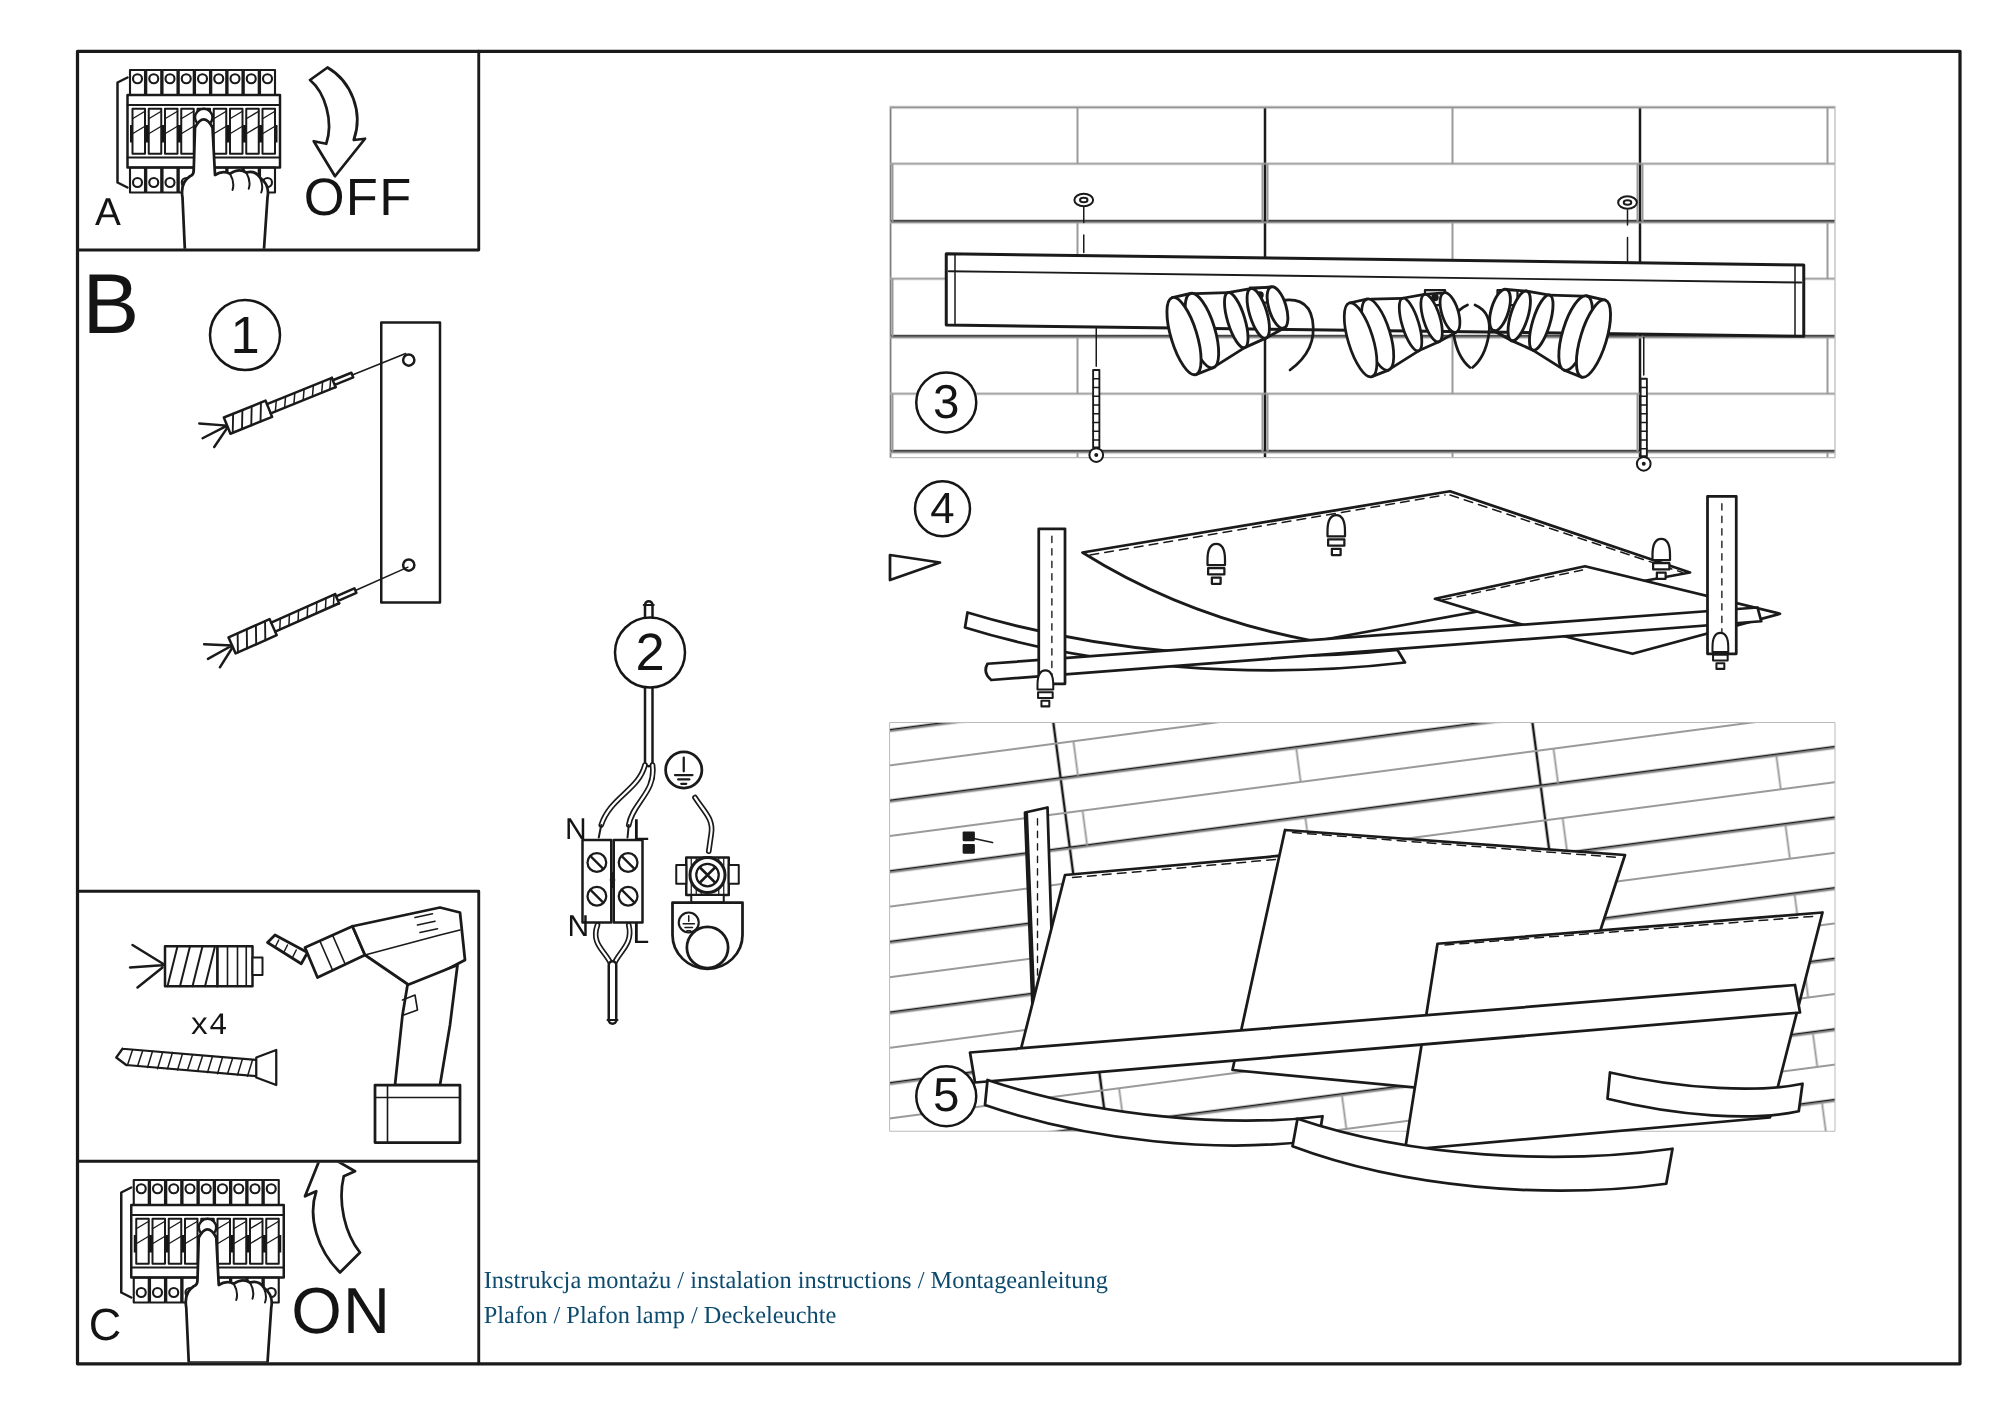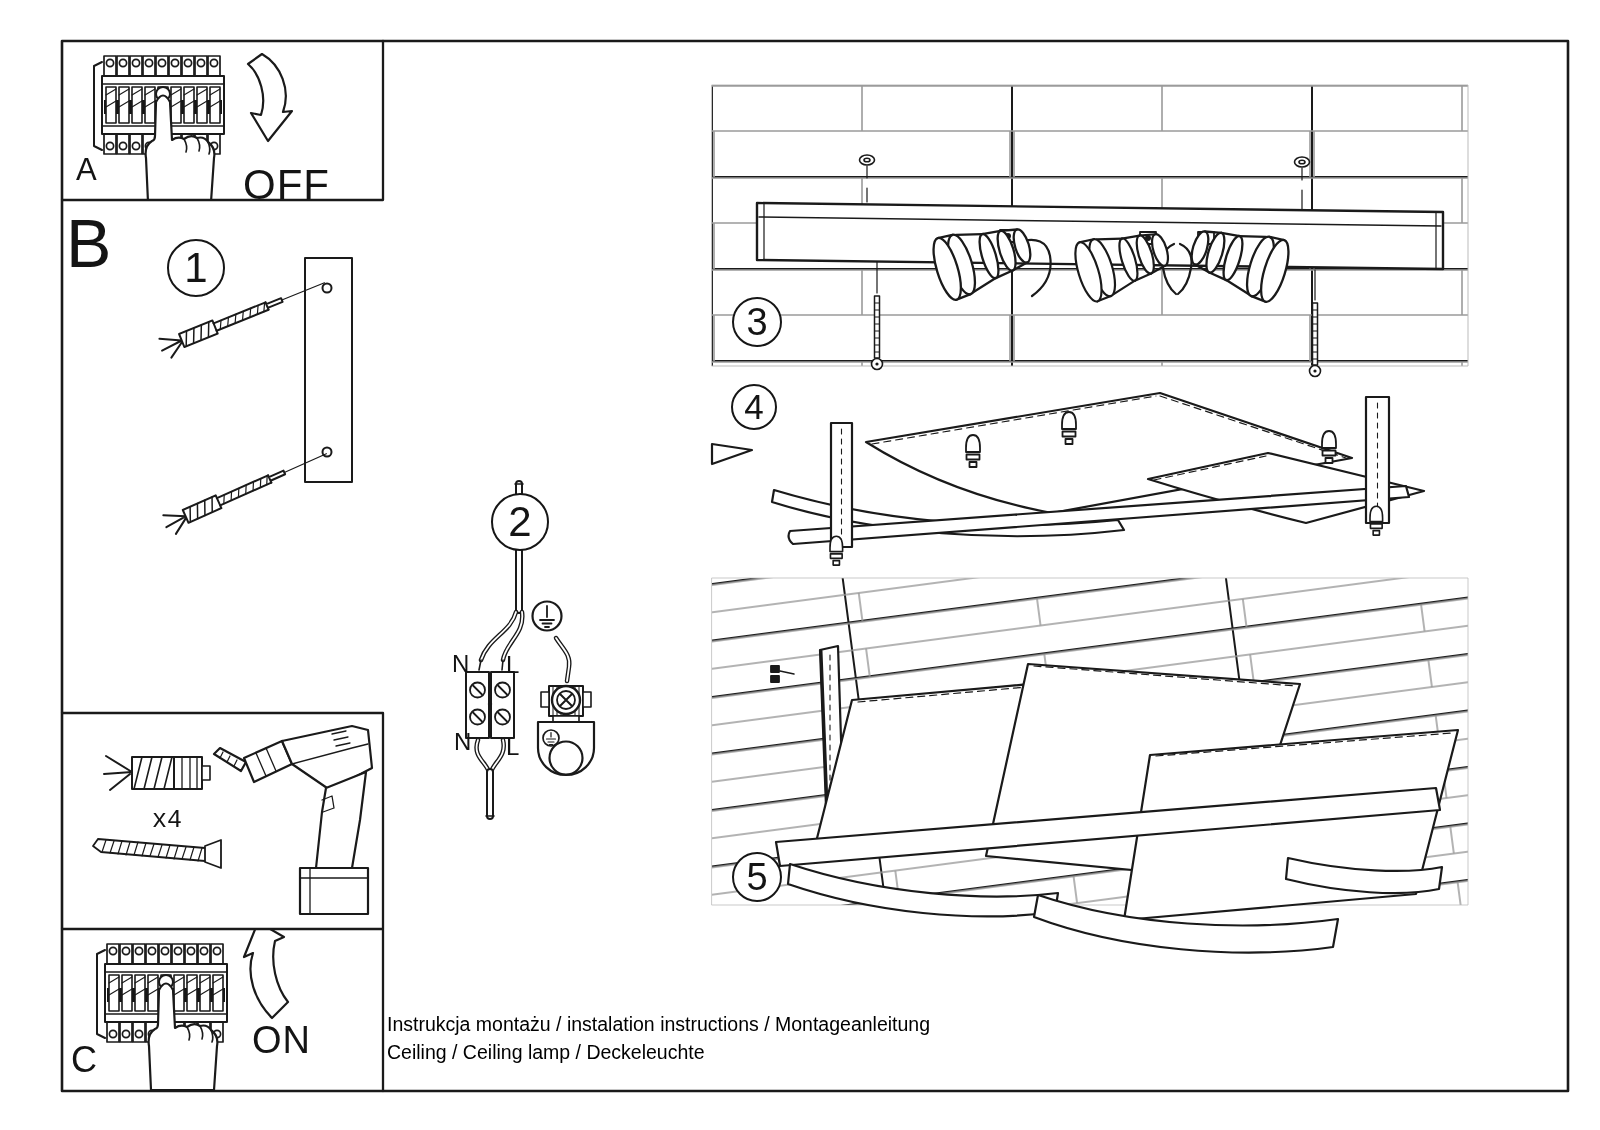--- a/index.html
+++ b/index.html
@@ -3,21 +3,21 @@
 <meta charset="utf-8">
 <style>
   html,body{margin:0;padding:0;background:#fff;}
   .page{position:relative;width:1600px;height:1130px;background:#fff;overflow:hidden;
         font-family:"Liberation Sans",sans-serif;}
   .art{position:absolute;left:0;top:0;}
   .lbl{position:absolute;color:#141414;font-family:"Liberation Sans",sans-serif;white-space:nowrap;}
   .stepc{position:absolute;border:2.6px solid #161616;border-radius:50%;background:#fff;
          display:flex;align-items:center;justify-content:center;color:#141414;
          font-family:"Liberation Sans",sans-serif;box-sizing:border-box;}
-  .footer{position:absolute;left:387px;top:1011px;font-size:19.5px;line-height:27.5px;color:#000000;}
+  .footer{position:absolute;left:387px;top:1011px;font-size:19.5px;line-height:27.5px;color:#0c4a6e;font-family:Liberation Serif, serif;}
 </style>
 </head>
 <body>
 
 <div class="page">
 
 <svg class="art" width="1600" height="1130" viewBox="0 0 1600 1130" stroke="#1a1a1a" fill="none" stroke-width="2" stroke-linecap="round" stroke-linejoin="round">
 
 <defs>
   <clipPath id="clipA">
@@ -321,24 +321,24 @@
   <path fill="#ffffff" stroke-width="2.2" d="M272,1018 C254,1000 246,974 253,953 L244,957 L258,922 L284,937 L275,941 C270,962 276,987 288,1002 Z"></path>
 </g>
 
 <g>
   <rect x="62" y="41" width="1506" height="1050" stroke-width="2.6"></rect>
   <path d="M62,200 H383 M383,41 V200 M62,713 H383 M62,929 H383 M383,713 V1091" stroke-width="2.3"></path>
 </g>
 </svg>
 
 <div class="lbl" style="left:76px;top:152px;font-size:31px;">A</div>
-<div class="lbl" style="left:243px;top:134px;font-size:42px;letter-spacing:1px;margin-top:27px;">OFF</div>
+<div class="lbl" style="left:243px;top:134px;font-size:42px;letter-spacing:1px;">OFF</div>
 <div class="lbl" style="left:66px;top:204px;font-size:68px;">B</div>
 <div class="lbl" style="left:71px;top:1039px;font-size:36px;">C</div>
-<div class="lbl" style="left:252px;top:1019px;font-size:38px;letter-spacing:1px;">ON</div>
+<div class="lbl" style="left:233px;top:1019px;font-size:52px;letter-spacing:1px;">ON</div>
 <div class="lbl" style="left:152px;top:806px;font-size:25px;font-family:Liberation Mono, monospace;">x4</div>
 
 <div class="lbl" style="left:452px;top:650px;font-size:24px;">N</div>
 <div class="lbl" style="left:506px;top:651px;font-size:24px;">L</div>
 <div class="lbl" style="left:454px;top:728px;font-size:24px;">N</div>
 <div class="lbl" style="left:506px;top:733px;font-size:24px;">L</div>
 
 <div class="stepc" style="left:167px;top:239px;width:58px;height:58px;font-size:42px;">
       <span>1</span>
     </div>
@@ -350,16 +350,16 @@
     </div>
 <div class="stepc" style="left:731px;top:384px;width:46px;height:46px;font-size:35px;">
       <span>4</span>
     </div>
 <div class="stepc" style="left:732px;top:852px;width:50px;height:50px;font-size:38px;">
       <span>5</span>
     </div>
 
 <div class="footer">
   <div>Instrukcja montażu / instalation instructions / Montageanleitung</div>
-  <div>Ceiling / Ceiling lamp / Deckeleuchte</div>
+  <div>Plafon / Plafon lamp / Deckeleuchte</div>
 </div>
 
 </div>
 
 </body></html>

